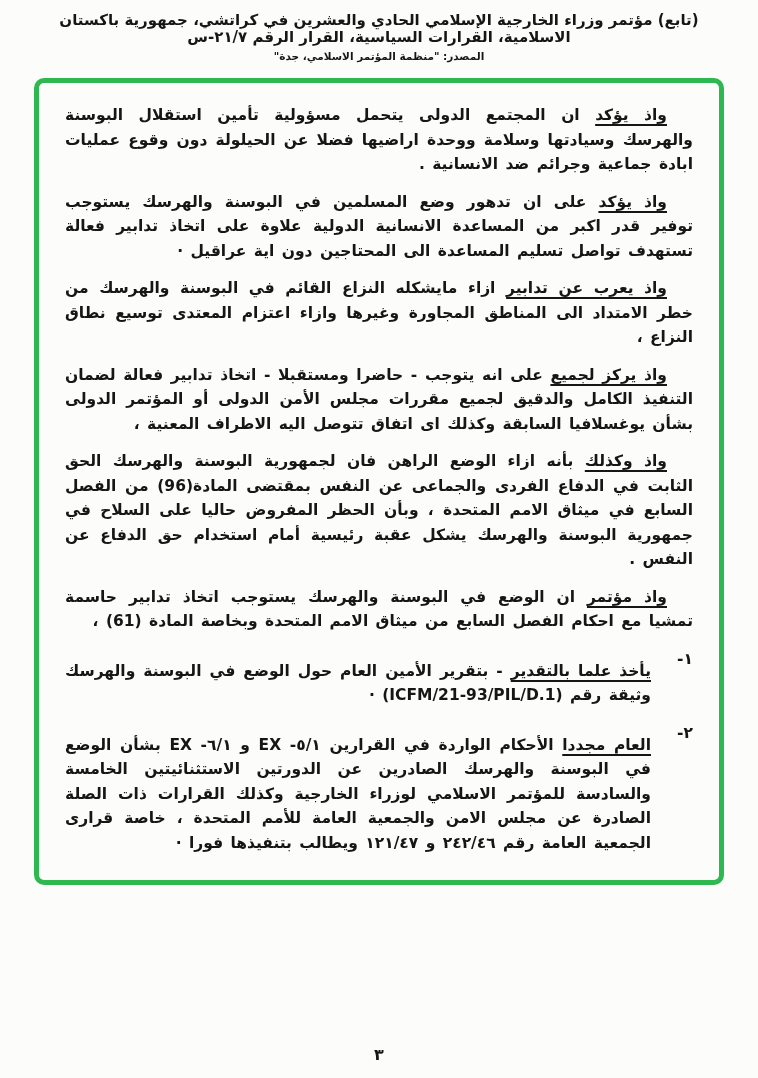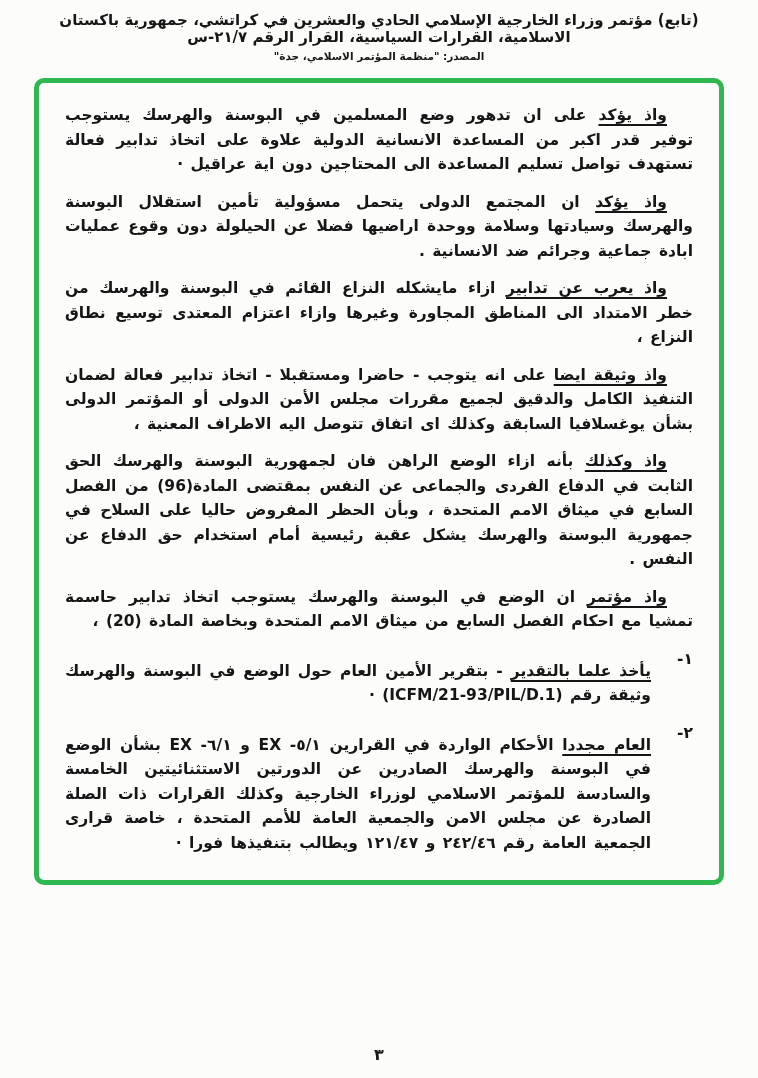--- a/index.html
+++ b/index.html
@@ -76,31 +76,31 @@
 
 <div class="page">
 
   <header class="doc-header">
     <div class="line1">(تابع) مؤتمر وزراء الخارجية الإسلامي الحادي والعشرين في كراتشي، جمهورية باكستان الاسلامية، القرارات السياسية، القرار الرقم ٢١/٧-س</div>
     <div class="line2">المصدر: "منظمة المؤتمر الاسلامي، جدة"</div>
   </header>
 
   <div class="green-box">
 
+    <div class="para"><span class="lead">واذ يؤكد</span><span> ان المجتمع الدولى يتحمل مسؤولية تأمين استقلال البوسنة والهرسك وسيادتها وسلامة ووحدة اراضيها فضلا عن الحيلولة دون وقوع عمليات ابادة جماعية وجرائم ضد الانسانية .</span></div>
+
     <div class="para"><span class="lead">واذ يؤكد</span><span> على ان تدهور وضع المسلمين في البوسنة والهرسك يستوجب توفير قدر اكبر من المساعدة الانسانية الدولية علاوة على اتخاذ تدابير فعالة تستهدف تواصل تسليم المساعدة الى المحتاجين دون اية عراقيل ·</span></div>
-
-    <div class="para"><span class="lead">واذ يؤكد</span><span> ان المجتمع الدولى يتحمل مسؤولية تأمين استقلال البوسنة والهرسك وسيادتها وسلامة ووحدة اراضيها فضلا عن الحيلولة دون وقوع عمليات ابادة جماعية وجرائم ضد الانسانية .</span></div>
 
     <div class="para"><span class="lead">واذ يعرب عن تدابير</span><span> ازاء مايشكله النزاع القائم في البوسنة والهرسك من خطر الامتداد الى المناطق المجاورة وغيرها وازاء اعتزام المعتدى توسيع نطاق النزاع ،</span></div>
 
-    <div class="para"><span class="lead">واذ وثيقة ايضا</span><span> على انه يتوجب - حاضرا ومستقبلا - اتخاذ تدابير فعالة لضمان التنفيذ الكامل والدقيق لجميع مقررات مجلس الأمن الدولى أو المؤتمر الدولى بشأن يوغسلافيا السابقة وكذلك اى اتفاق تتوصل اليه الاطراف المعنية ،</span></div>
+    <div class="para"><span class="lead">واذ يركز لجميع</span><span> على انه يتوجب - حاضرا ومستقبلا - اتخاذ تدابير فعالة لضمان التنفيذ الكامل والدقيق لجميع مقررات مجلس الأمن الدولى أو المؤتمر الدولى بشأن يوغسلافيا السابقة وكذلك اى اتفاق تتوصل اليه الاطراف المعنية ،</span></div>
 
     <div class="para"><span class="lead">واذ وكذلك</span><span> بأنه ازاء الوضع الراهن فان لجمهورية البوسنة والهرسك الحق الثابت في الدفاع الفردى والجماعى عن النفس بمقتضى المادة(96) من الفصل السابع في ميثاق الامم المتحدة ، وبأن الحظر المفروض حاليا على السلاح في جمهورية البوسنة والهرسك يشكل عقبة رئيسية أمام استخدام حق الدفاع عن النفس .</span></div>
 
-    <div class="para"><span class="lead">واذ مؤتمر</span><span> ان الوضع في البوسنة والهرسك يستوجب اتخاذ تدابير حاسمة تمشيا مع احكام الفصل السابع من ميثاق الامم المتحدة وبخاصة المادة (20) ،</span></div>
+    <div class="para"><span class="lead">واذ مؤتمر</span><span> ان الوضع في البوسنة والهرسك يستوجب اتخاذ تدابير حاسمة تمشيا مع احكام الفصل السابع من ميثاق الامم المتحدة وبخاصة المادة (61) ،</span></div>
 
     <div class="item">
       <span class="item-num">١-</span>
       <div class="item-body"><span class="lead">يأخذ علما بالتقدير</span><span> - بتقرير الأمين العام حول الوضع في البوسنة والهرسك وثيقة رقم (ICFM/21-93/PIL/D.1) ·</span></div>
     </div>
 
     <div class="item">
       <span class="item-num">٢-</span>
       <div class="item-body"><span class="lead">العام مجددا</span><span> الأحكام الواردة في القرارين ٥/١- EX و ٦/١- EX بشأن الوضع في البوسنة والهرسك الصادرين عن الدورتين الاستثنائيتين الخامسة والسادسة للمؤتمر الاسلامي لوزراء الخارجية وكذلك القرارات ذات الصلة الصادرة عن مجلس الامن والجمعية العامة للأمم المتحدة ، خاصة قرارى الجمعية العامة رقم ٢٤٢/٤٦ و ١٢١/٤٧ ويطالب بتنفيذها فورا ·</span></div>
     </div>

